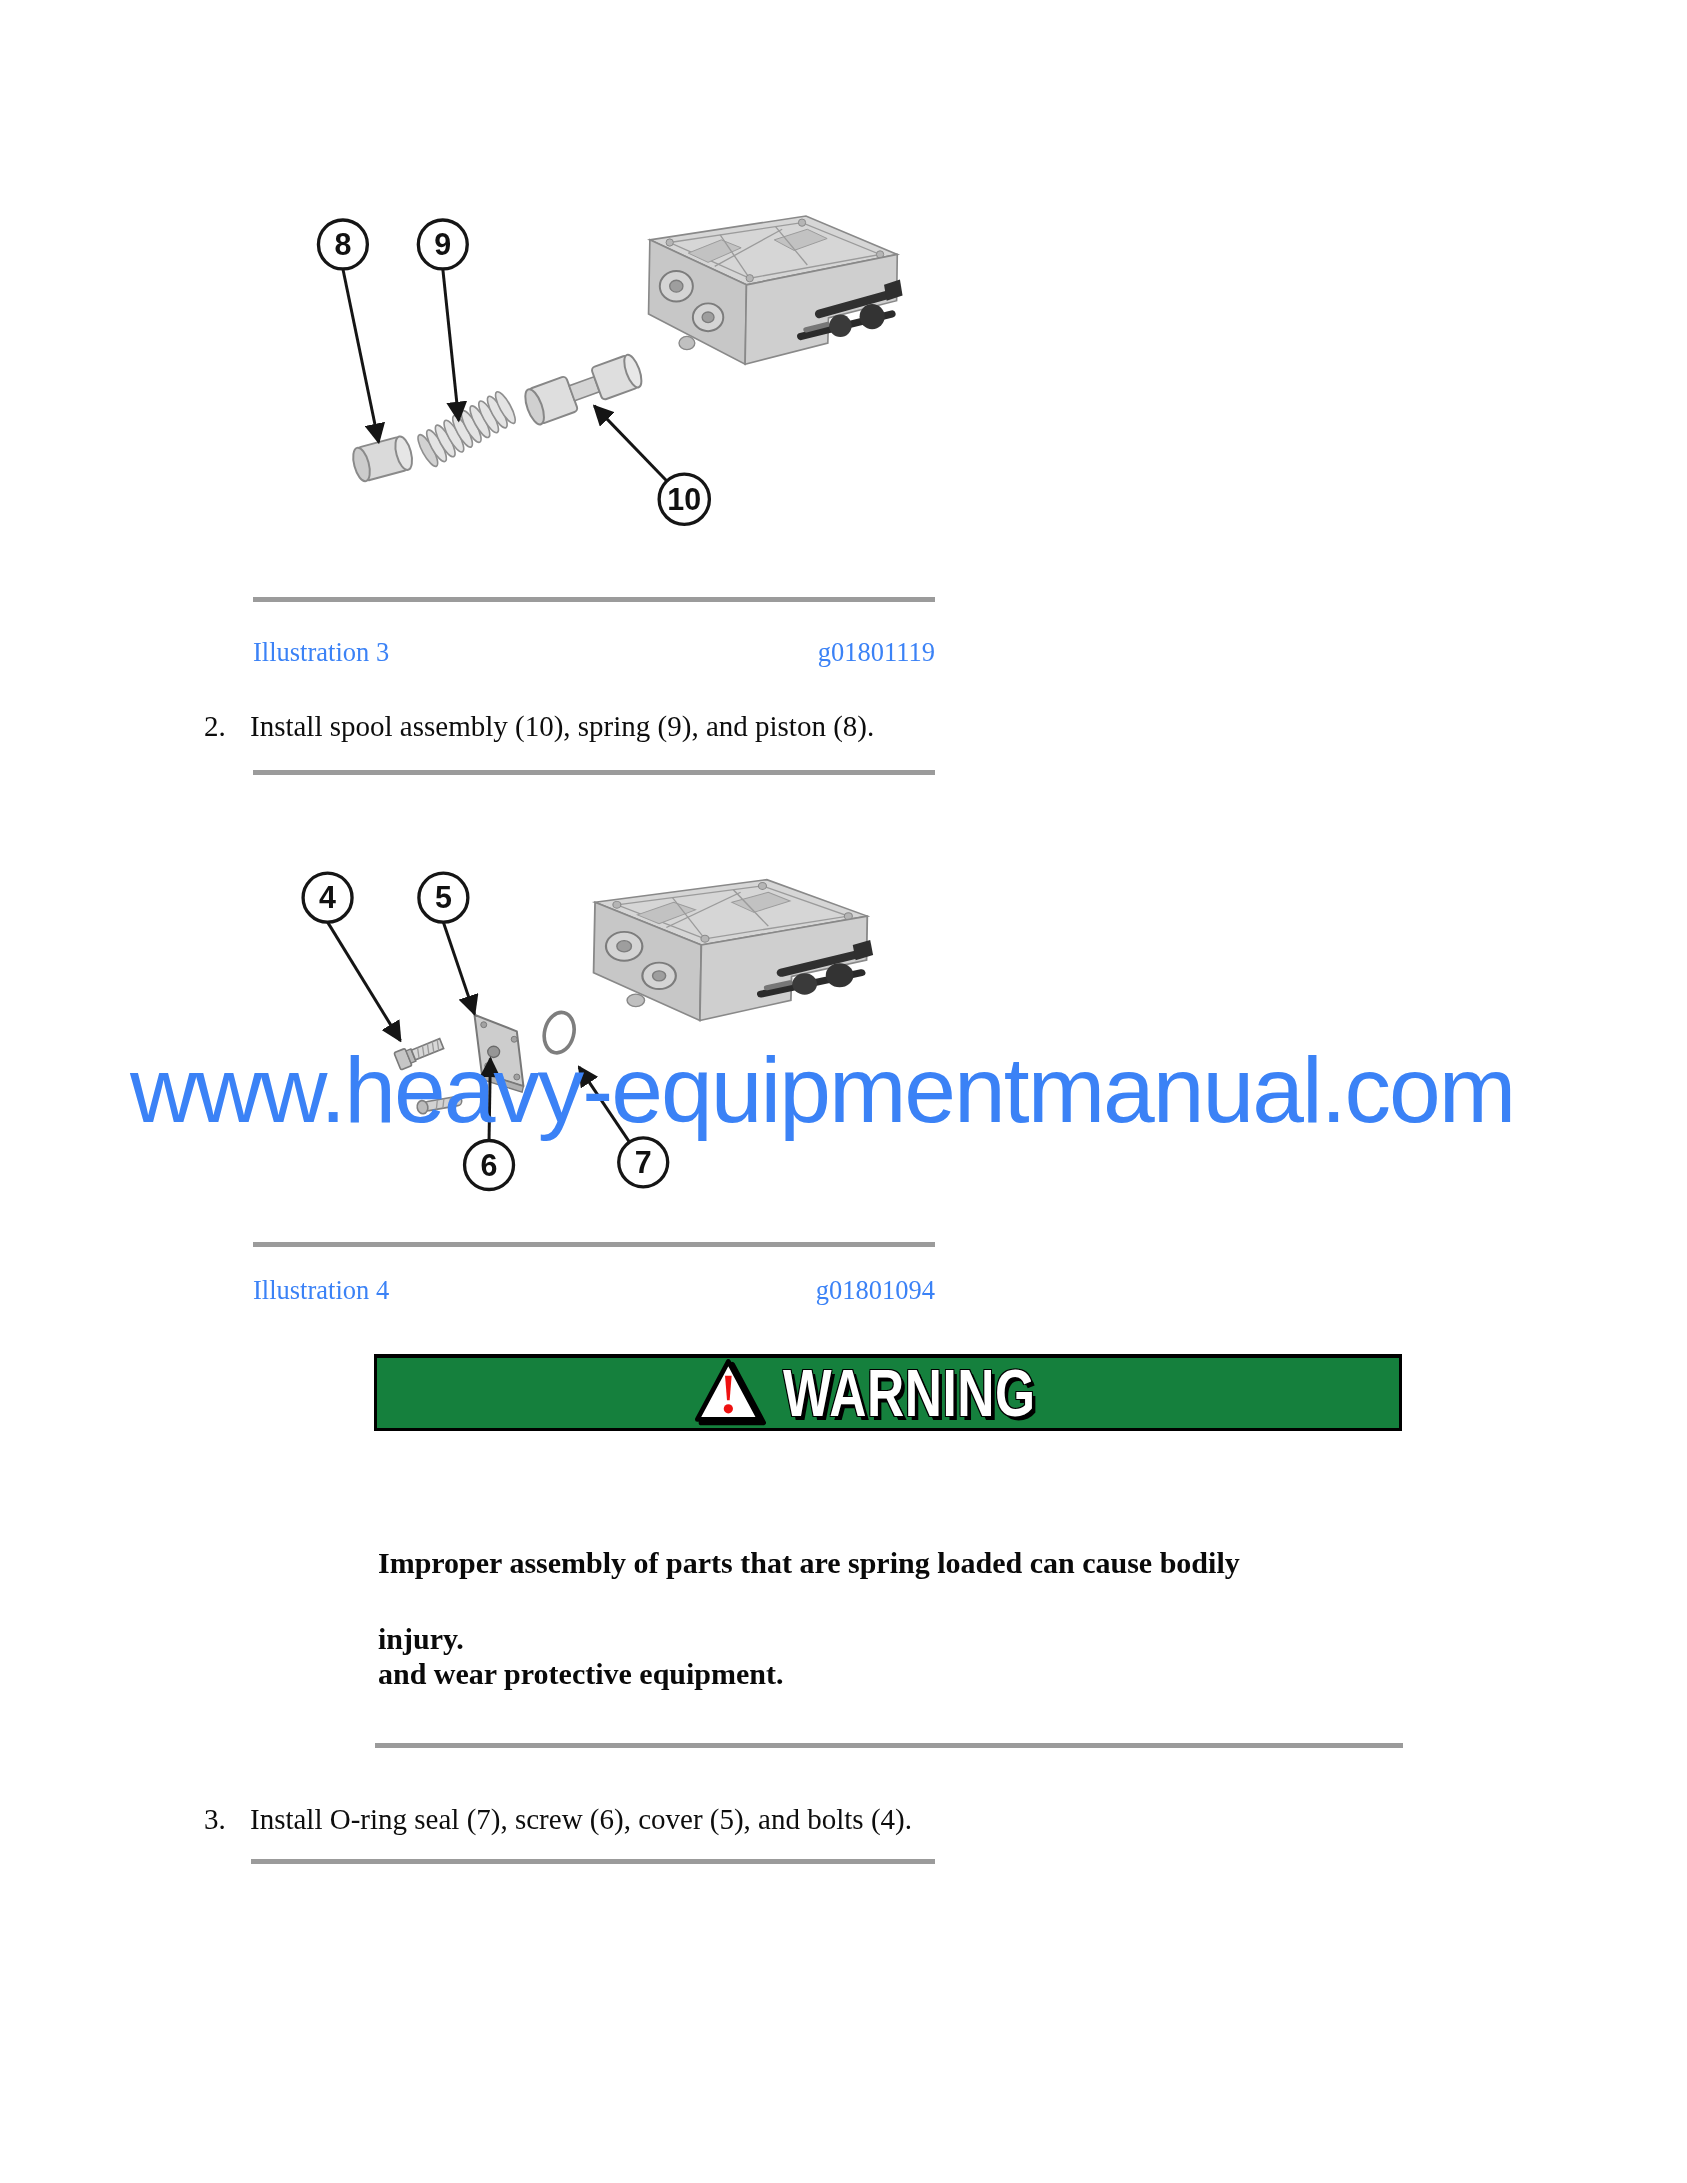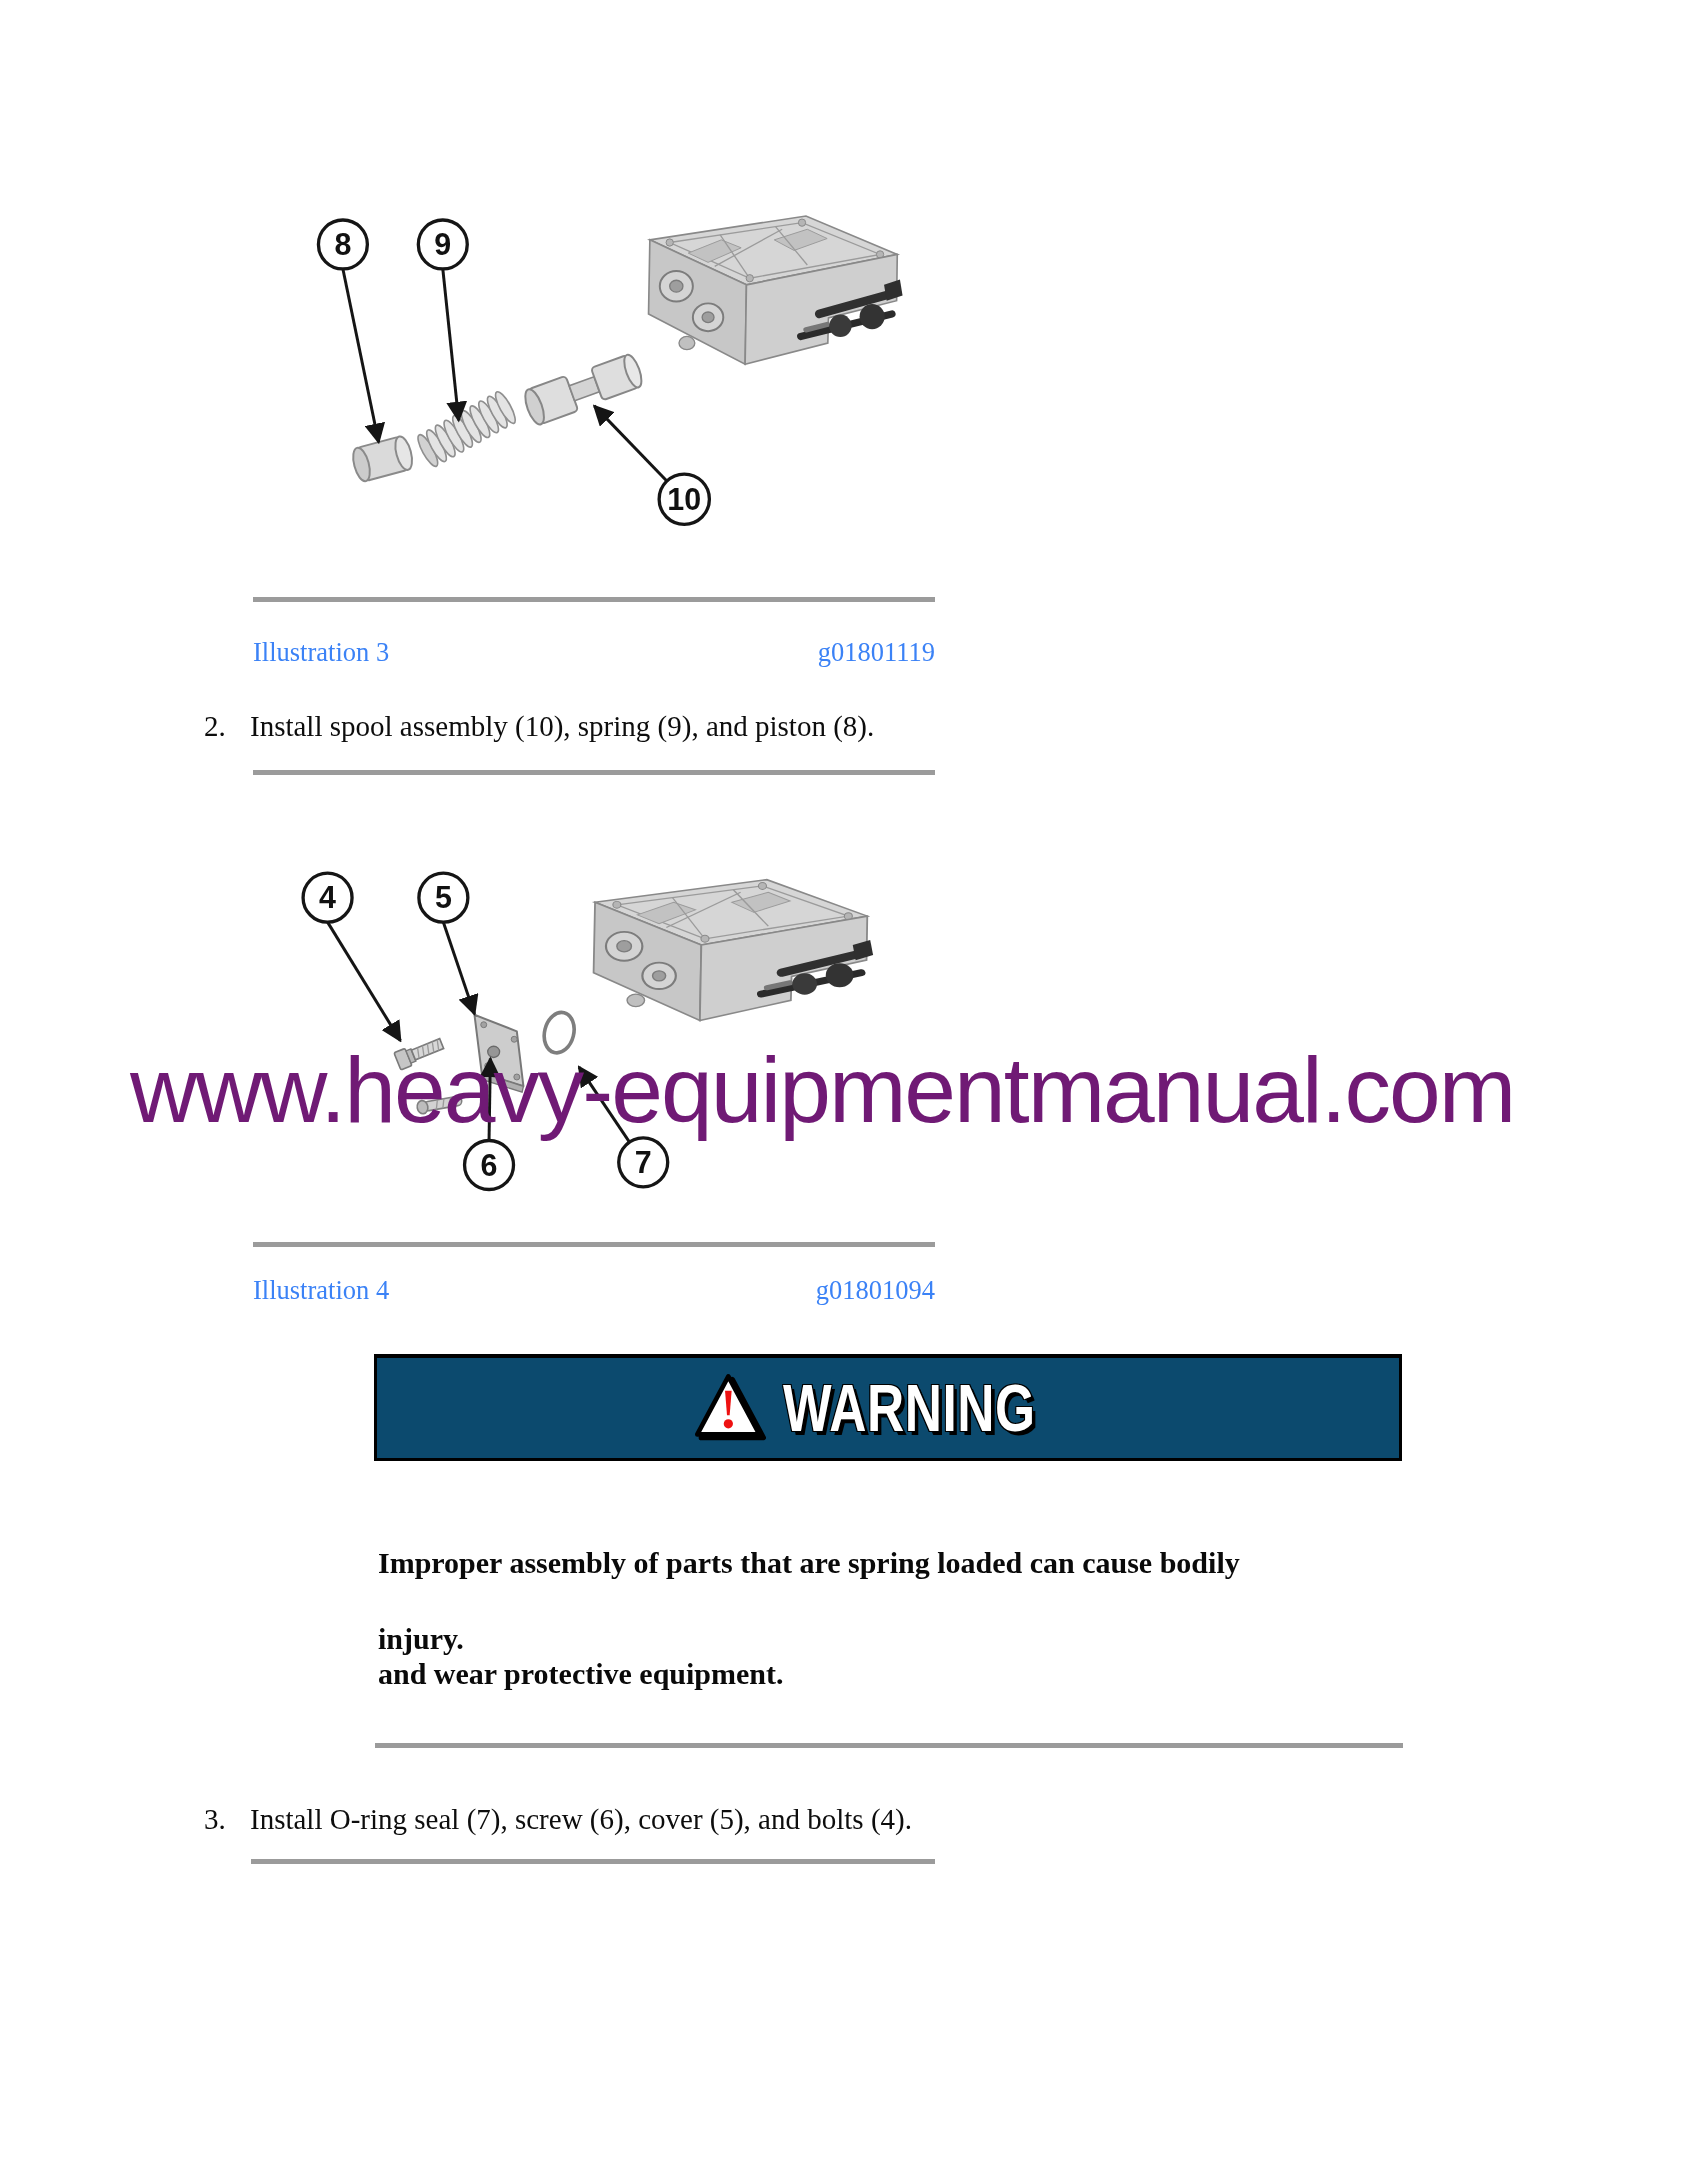--- a/index.html
+++ b/index.html
@@ -11,24 +11,24 @@
   .caption-row{position:absolute;left:253px;width:682px;display:flex;
                justify-content:space-between;font-size:26.5px;line-height:32px;color:#3b82f6;}
   
   .step{position:absolute;left:204px;display:flex;font-size:29px;line-height:34px;
         white-space:nowrap;color:#0d0d0d;}
   .step .num{width:46px;flex:0 0 46px;}
   
   .watermark{position:absolute;left:130px;top:1044px;z-index:12;
              font-family:"Liberation Sans","DejaVu Sans",sans-serif;
              font-size:93px;line-height:93px;letter-spacing:-2px;
-             color:#701a75;white-space:nowrap;font-weight:400;}
-  
-  .banner{position:absolute;left:374px;top:1354px;width:1028px;height:107px;
-          box-sizing:border-box;background:#0c4a6e;border:3.3px solid #000;
+             color:#3b82f6;white-space:nowrap;font-weight:400;}
+  
+  .banner{position:absolute;left:374px;top:1354px;width:1028px;height:77px;
+          box-sizing:border-box;background:#15803d;border:3.3px solid #000;
           border-top-width:4.6px;display:flex;align-items:center;justify-content:center;
           padding-right:40px;z-index:3;}
   .banner-inner{display:flex;align-items:center;}
   .warn-tri{width:74px;height:70px;flex:0 0 74px;margin-right:17px;}
   .warn-word-box{width:261px;}
   .warn-word{display:inline-block;transform:scaleX(0.78);transform-origin:left center;
              font-family:"Liberation Sans","DejaVu Sans",sans-serif;font-weight:bold;
              font-size:66px;line-height:66px;color:#ffffff;letter-spacing:0.7px;
              text-shadow:4.6px 4px 0 #000,-1.3px -1.3px 0 #000,1.3px -1.3px 0 #000,-1.3px 1.3px 0 #000,1.3px 1.3px 0 #000;
              white-space:nowrap;}

